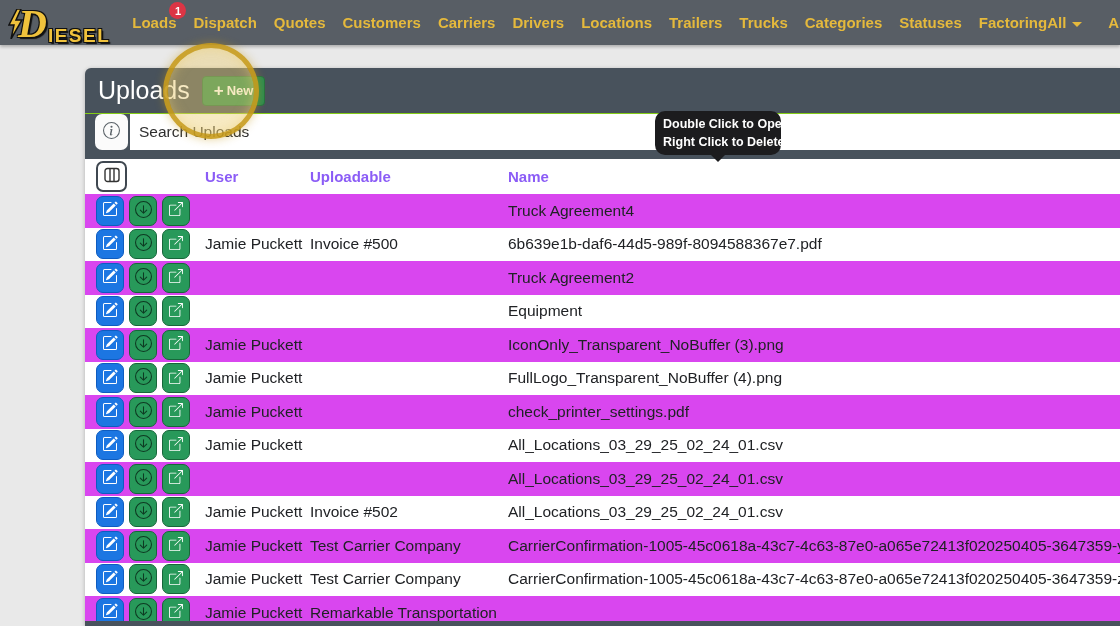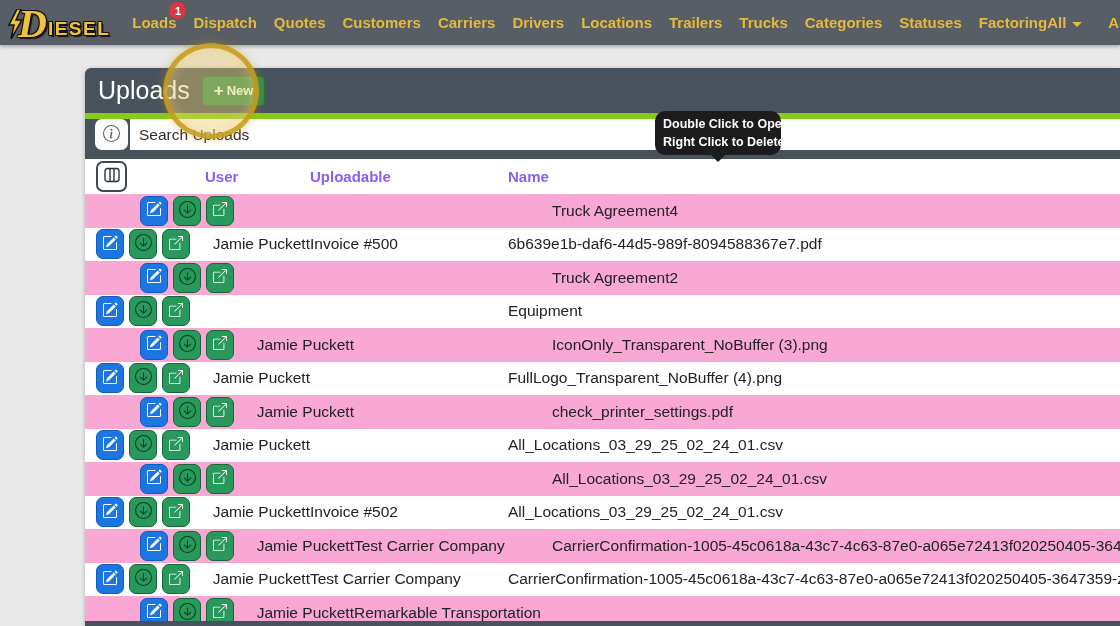--- a/index.html
+++ b/index.html
@@ -27,21 +27,21 @@
     font-family:"Liberation Serif", serif;
     font-weight:bold; font-style:italic;
     font-size:40px; line-height:42px;
     color:#f0c23c;
     text-shadow:1px 1px 0 #111, -1px 1px 0 #111, 1px -1px 0 #111, -1px -1px 0 #111, 2px 2px 1px #111;
     margin-left:8px;
   }
   .logo-rest {
     font-size:19px; font-weight:bold; letter-spacing:1.5px;
     color:#f0c23c; line-height:1;
-    margin-left:1px; margin-bottom:7px;
+    margin-left:1px; 
     text-shadow:1px 1px 0 #111, -1px 1px 0 #111, 1px -1px 0 #111, -1px -1px 0 #111, 2px 2px 1px #111;
   }
   .nav-items { display:flex; align-items:flex-end; gap:17px; }
   .nav-item {
     color:#e5b93c; font-size:15px; font-weight:600;
     position:relative; cursor:pointer; white-space:nowrap;
   }
   .nav-badge {
     position:absolute; top:-12px; right:-10px;
     min-width:17px; height:17px; border-radius:9px;
@@ -87,21 +87,21 @@
     position:absolute; left:78px; top:-25px; width:96px; height:96px;
     border-radius:50%;
     border:5px solid rgba(198,153,24,.85);
     background:rgba(236,206,112,.42);
     box-shadow:0 0 10px rgba(198,153,24,.45), inset 0 0 12px rgba(236,206,112,.5);
     z-index:6; pointer-events:none;
   }
 
   .search-row {
     height:37px; display:flex; align-items:stretch; gap:2px;
-    padding-left:10px; border-top:6px solid #84cc16;
+    padding-left:10px; border-top:1px solid #84cc16;
   }
   .info-button {
     width:33px; background:#fbfbfb; border:none; border-radius:7px;
     display:flex; align-items:center; justify-content:center; cursor:pointer;
     flex:none;
   }
   .search-input {
     flex:1; border:none; outline:none; background:#fff;
     font-family:"Liberation Sans", sans-serif;
     font-size:15.5px; padding:0 9px; color:#212529;
@@ -118,32 +118,32 @@
     width:31px; height:31px; background:#fff;
     border:2px solid #3f4750; border-radius:7px;
     display:flex; align-items:center; justify-content:center; cursor:pointer;
   }
   .hdr-user { width:116px; padding-left:11px; flex:none; }
   .hdr-uploadable { width:198px; flex:none; }
   .hdr-name { flex:1; }
   .th { font-size:15px; font-weight:bold; color:#8b5cf6; white-space:nowrap; }
 
   .trow { display:flex; align-items:center; height:33.5px; }
-  .trow.odd { background:#f9a8d4;padding-left:44px; }
+  .trow.odd { background:#d946ef; }
   .trow.even { background:#fff; }
   .actions { width:109px; padding-left:11px; display:flex; gap:5px; flex:none; }
   .abtn {
     width:28px; height:30px; border-radius:7px;
     display:flex; align-items:center; justify-content:center;
     cursor:pointer; flex:none; padding:0;
   }
   .abtn-edit { background:#1c76e2; border:1.5px solid #0f5cc0; }
   .abtn-download { background:#28995a; border:1.5px solid #17663a; }
   .abtn-open { background:#28995a; border:1.5px solid #17663a; }
-  .cell-user { width:116px; padding-left:11px; flex:none;text-align:right; }
+  .cell-user { width:116px; padding-left:11px; flex:none; }
   .cell-uploadable { width:198px; flex:none; }
   .cell-name { flex:1; }
   .cell { font-size:15.5px; color:#202225; white-space:nowrap; overflow:hidden; }
 
   .panel-footer { height:5px; }
 
   
   .tooltip {
     position:absolute; left:655px; top:111px; width:126px;
     background:#1c1c1e; color:#fff; border-radius:10px;

